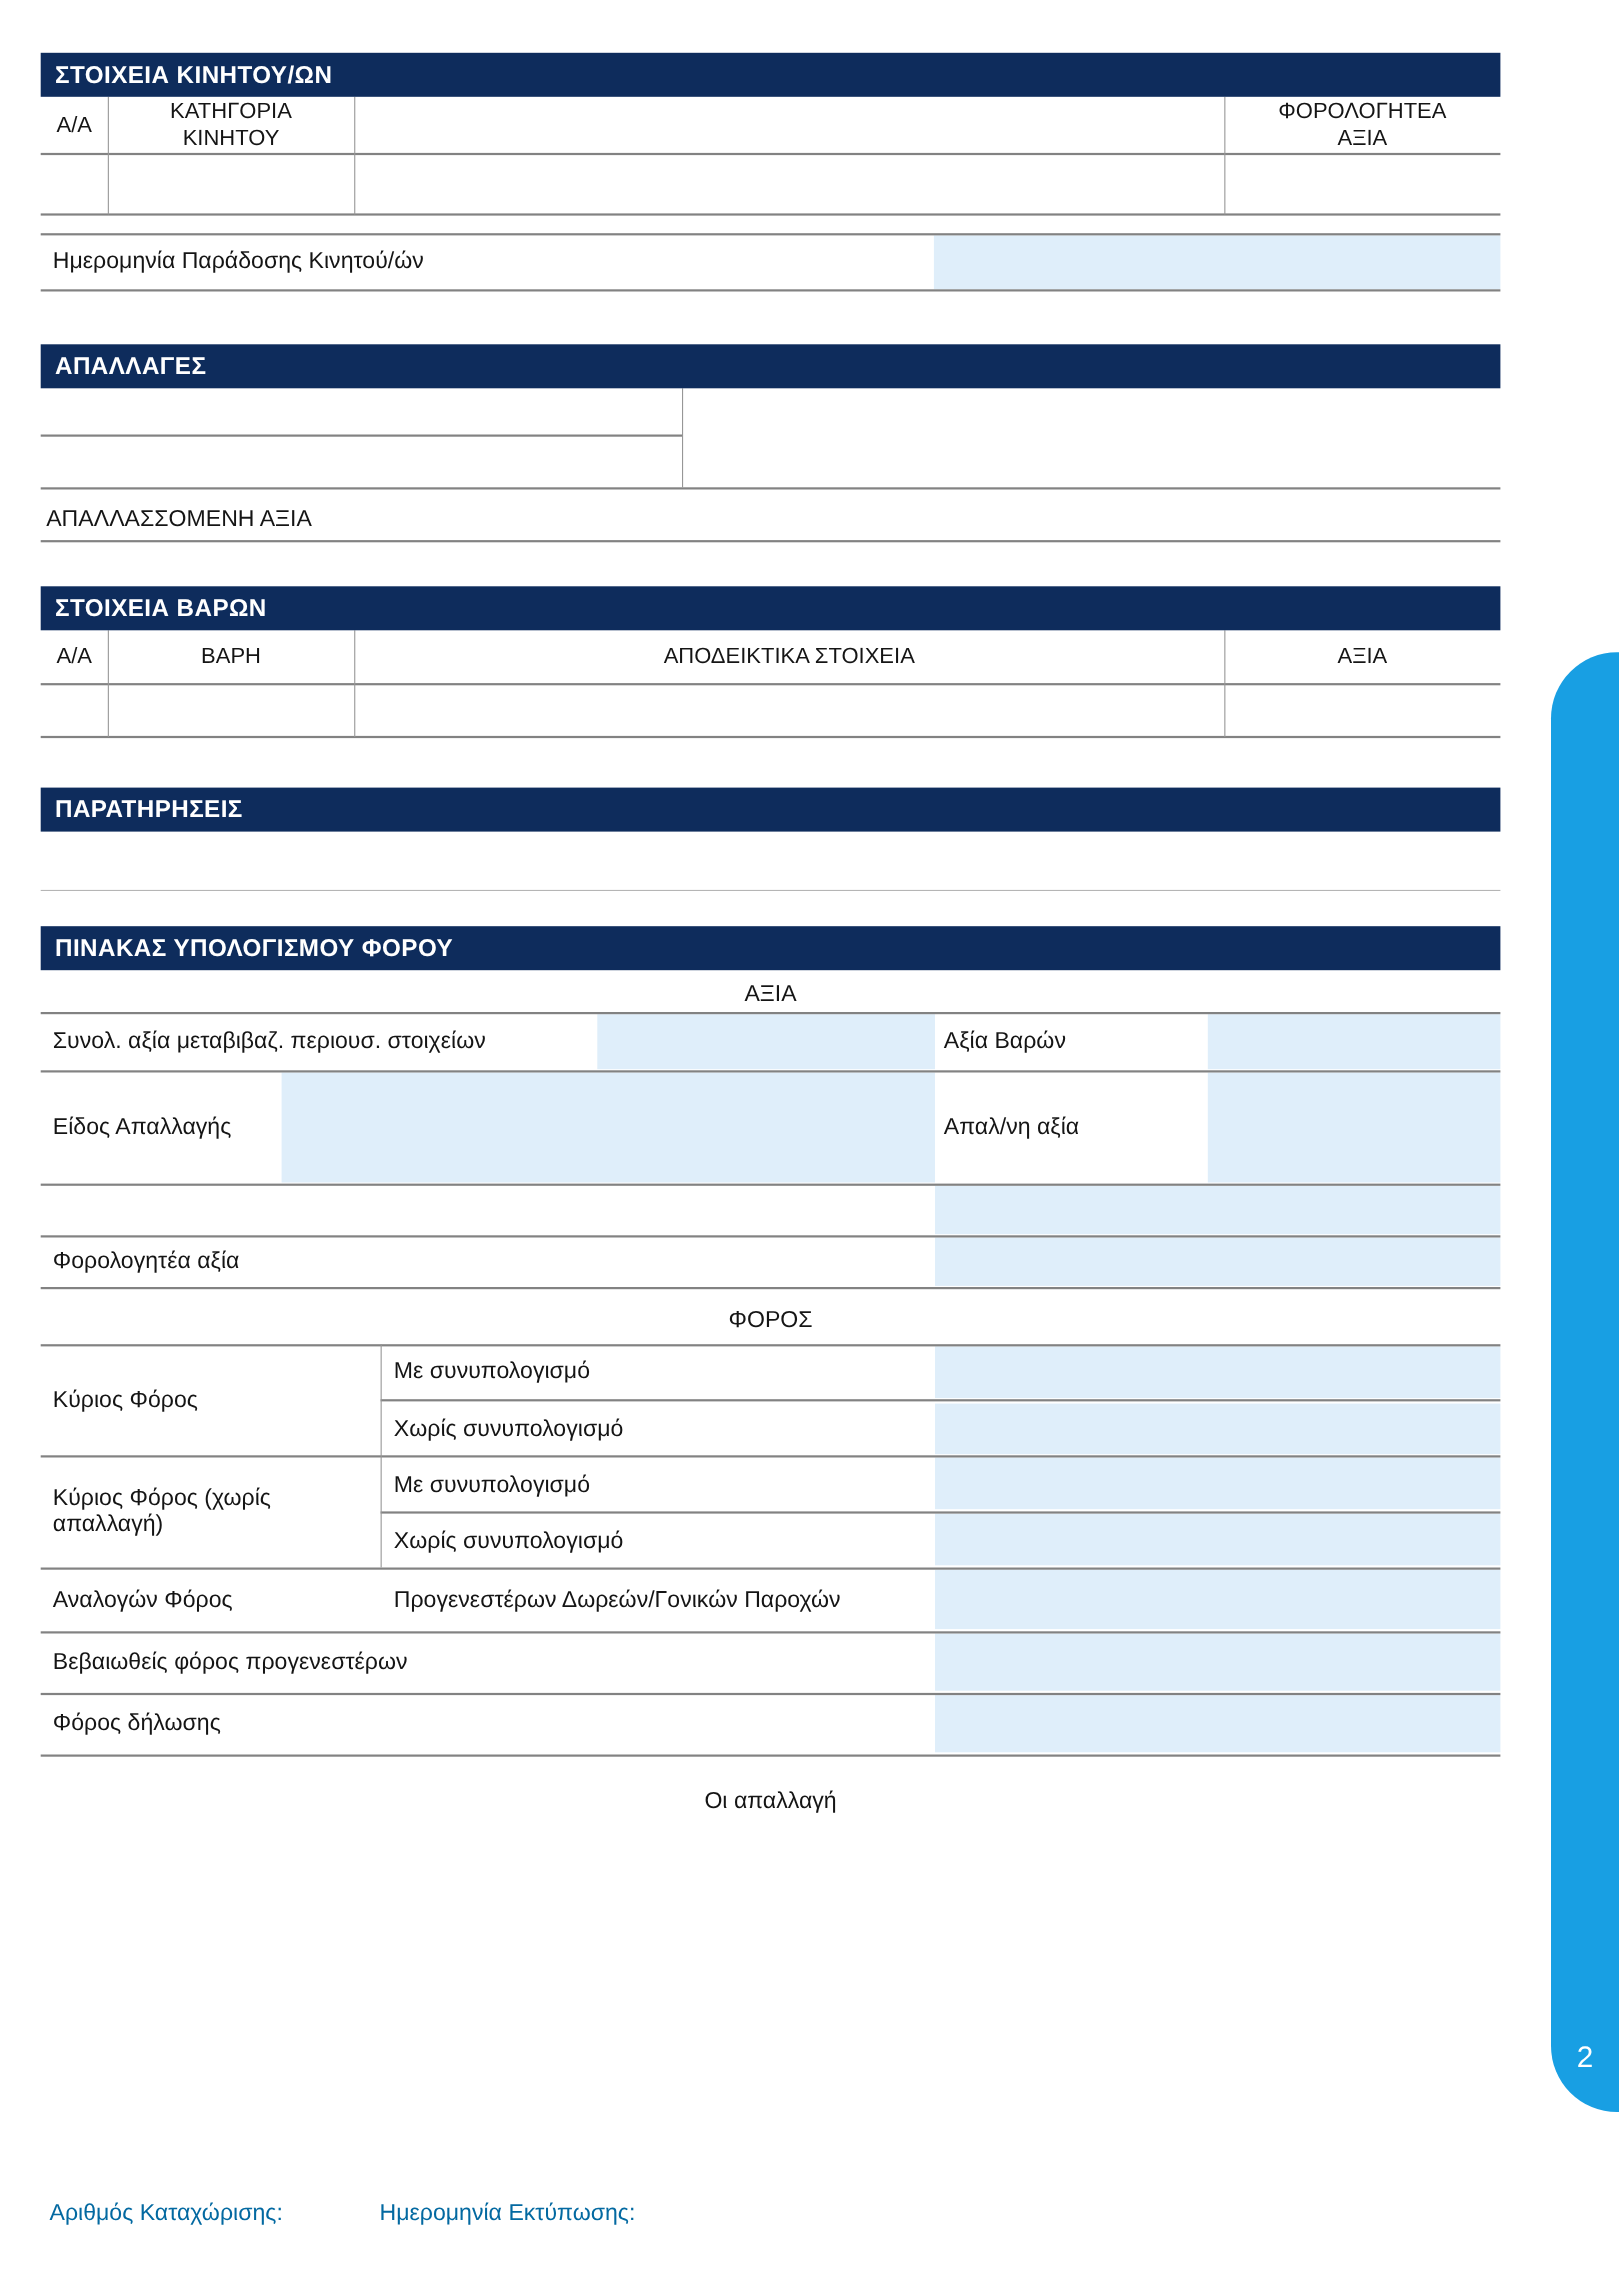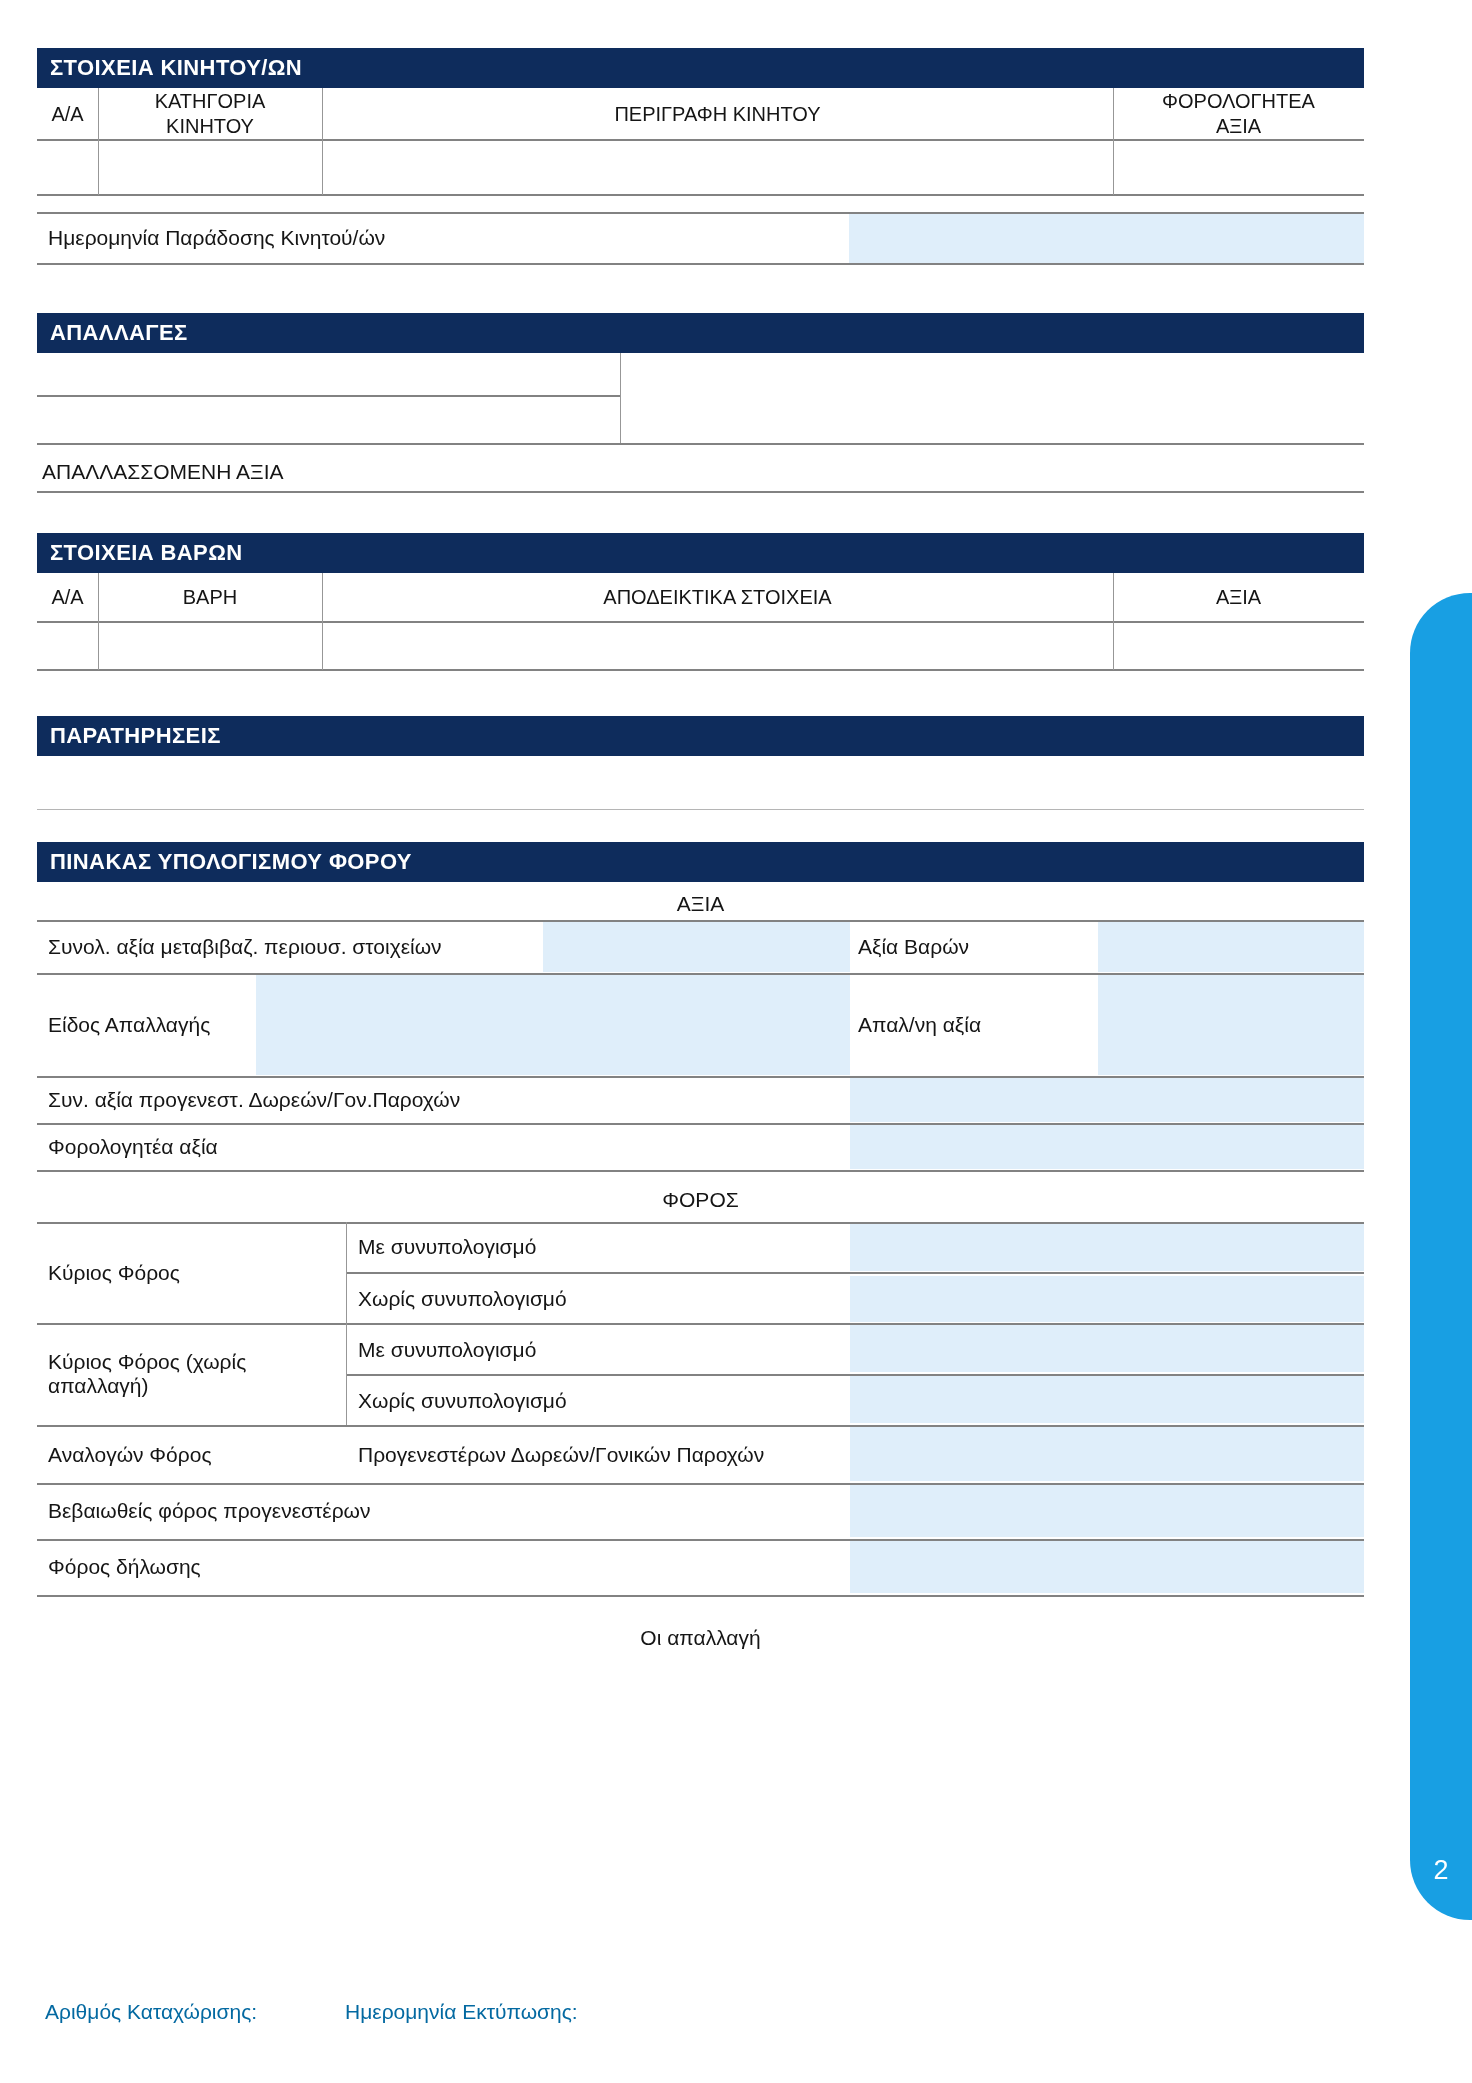--- a/index.html
+++ b/index.html
@@ -42,21 +42,20 @@
 <div class="page">
 
   <div class="bar" style="top:48px">
     <span>ΣΤΟΙΧΕΙΑ ΚΙΝΗΤΟΥ/ΩΝ</span>
   </div>
 
   <div class="hdr" style="left:37px;top:88px;width:61px;height:52px">Α/Α</div>
   <div class="hdr" style="left:98px;top:88px;width:224px;height:52px">
     <span class="wrap-narrow">ΚΑΤΗΓΟΡΙΑ ΚΙΝΗΤΟΥ</span>
   </div>
-  <div class="hdr" style="left:322px;top:88px;width:791px;height:52px">ΠΕΡΙΓΡΑΦΗ ΚΙΝΗΤΟΥ</div>
   <div class="hdr" style="left:1113px;top:88px;width:251px;height:52px">
     <span class="wrap-med">ΦΟΡΟΛΟΓΗΤΕΑ ΑΞΙΑ</span>
   </div>
 
   <div class="hl" style="left:37px;top:139px;width:1327px"></div>
   <div class="hl" style="left:37px;top:194px;width:1327px"></div>
   <div class="vl" style="left:98px;top:88px;height:107px"></div>
   <div class="vl" style="left:322px;top:88px;height:107px"></div>
   <div class="vl" style="left:1113px;top:88px;height:107px"></div>
 
@@ -127,21 +126,20 @@
   <div class="lbl" style="left:48px;top:920px;height:53px">Συνολ. αξία μεταβιβαζ. περιουσ. στοιχείων</div>
   <div class="blue" style="left:543px;top:922px;width:307px;height:50px"></div>
   <div class="lbl" style="left:858px;top:920px;height:53px">Αξία Βαρών</div>
   <div class="blue" style="left:1098px;top:922px;width:266px;height:50px"></div>
 
   <div class="lbl" style="left:48px;top:973px;height:103px">Είδος Απαλλαγής</div>
   <div class="blue" style="left:256px;top:975px;width:594px;height:100px"></div>
   <div class="lbl" style="left:858px;top:973px;height:103px">Απαλ/νη αξία</div>
   <div class="blue" style="left:1098px;top:975px;width:266px;height:100px"></div>
 
-  <div class="lbl" style="left:48px;top:1076px;height:47px">Συν. αξία προγενεστ. Δωρεών/Γον.Παροχών</div>
   <div class="blue" style="left:850px;top:1078px;width:514px;height:44px"></div>
 
   <div class="lbl" style="left:48px;top:1123px;height:47px">Φορολογητέα αξία</div>
   <div class="blue" style="left:850px;top:1125px;width:514px;height:44px"></div>
 
   <div class="heading-center" style="top:1182px;height:36px">ΦΟΡΟΣ</div>
 
   <div class="hl" style="left:37px;top:1222px;width:1327px"></div>
   <div class="hl" style="left:346px;top:1272px;width:1018px"></div>
   <div class="hl" style="left:37px;top:1323px;width:1327px"></div>

